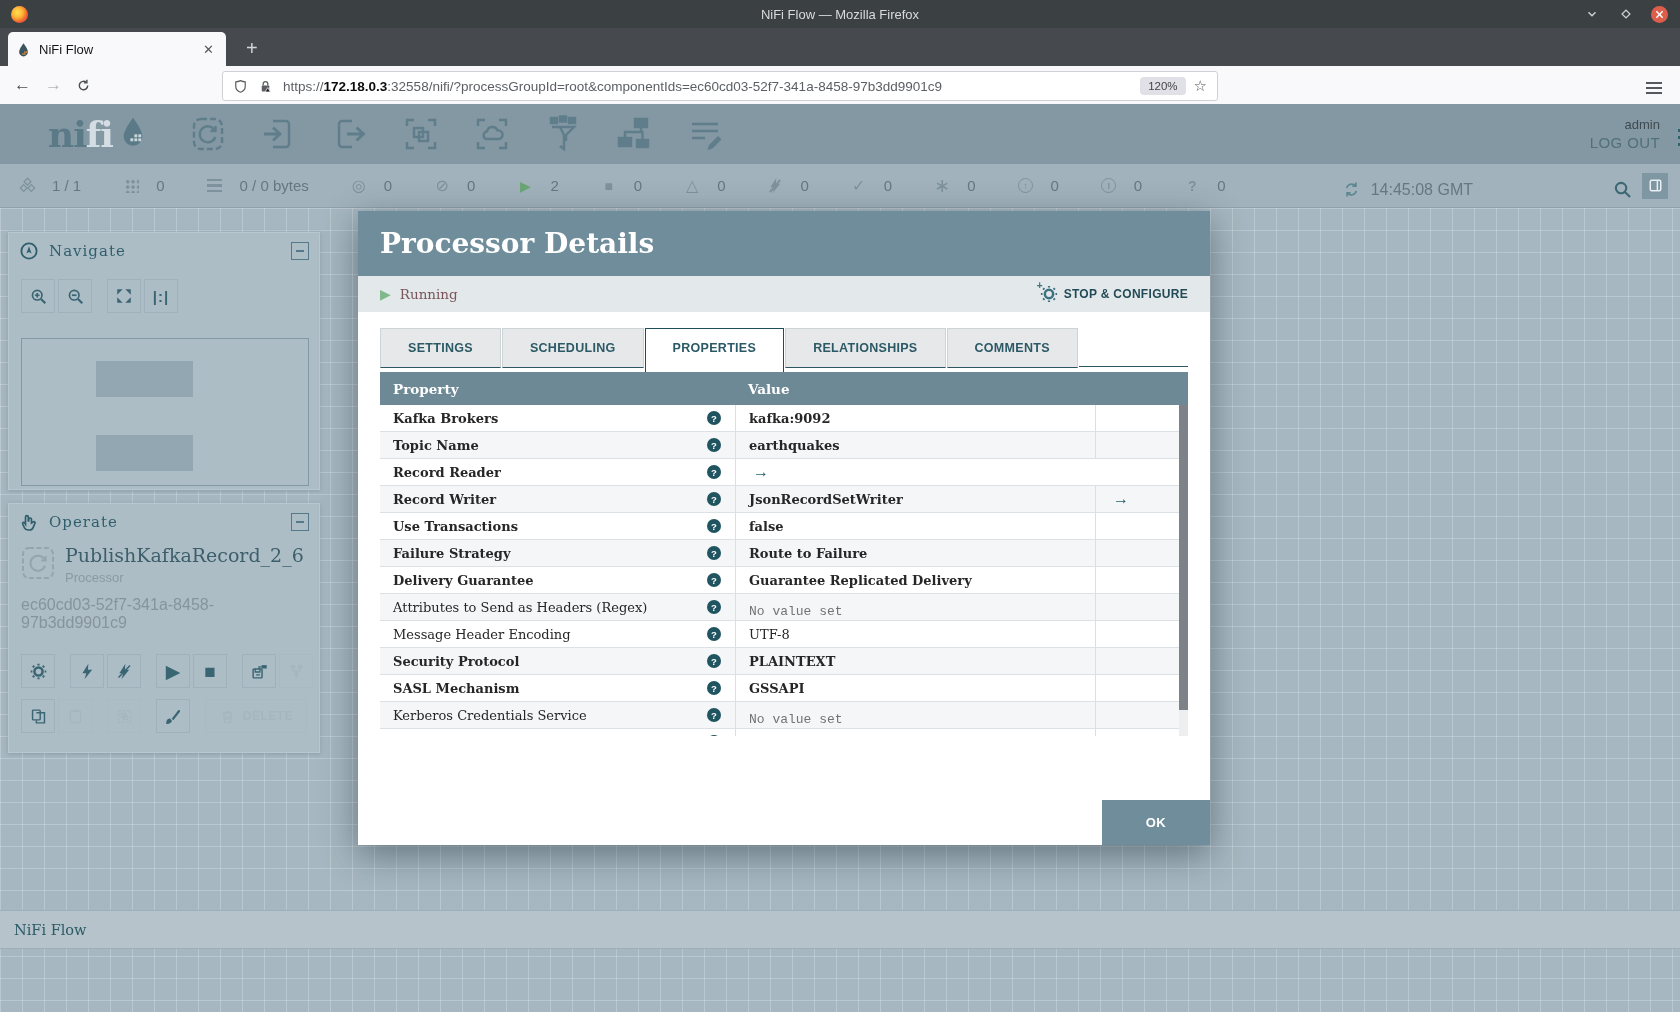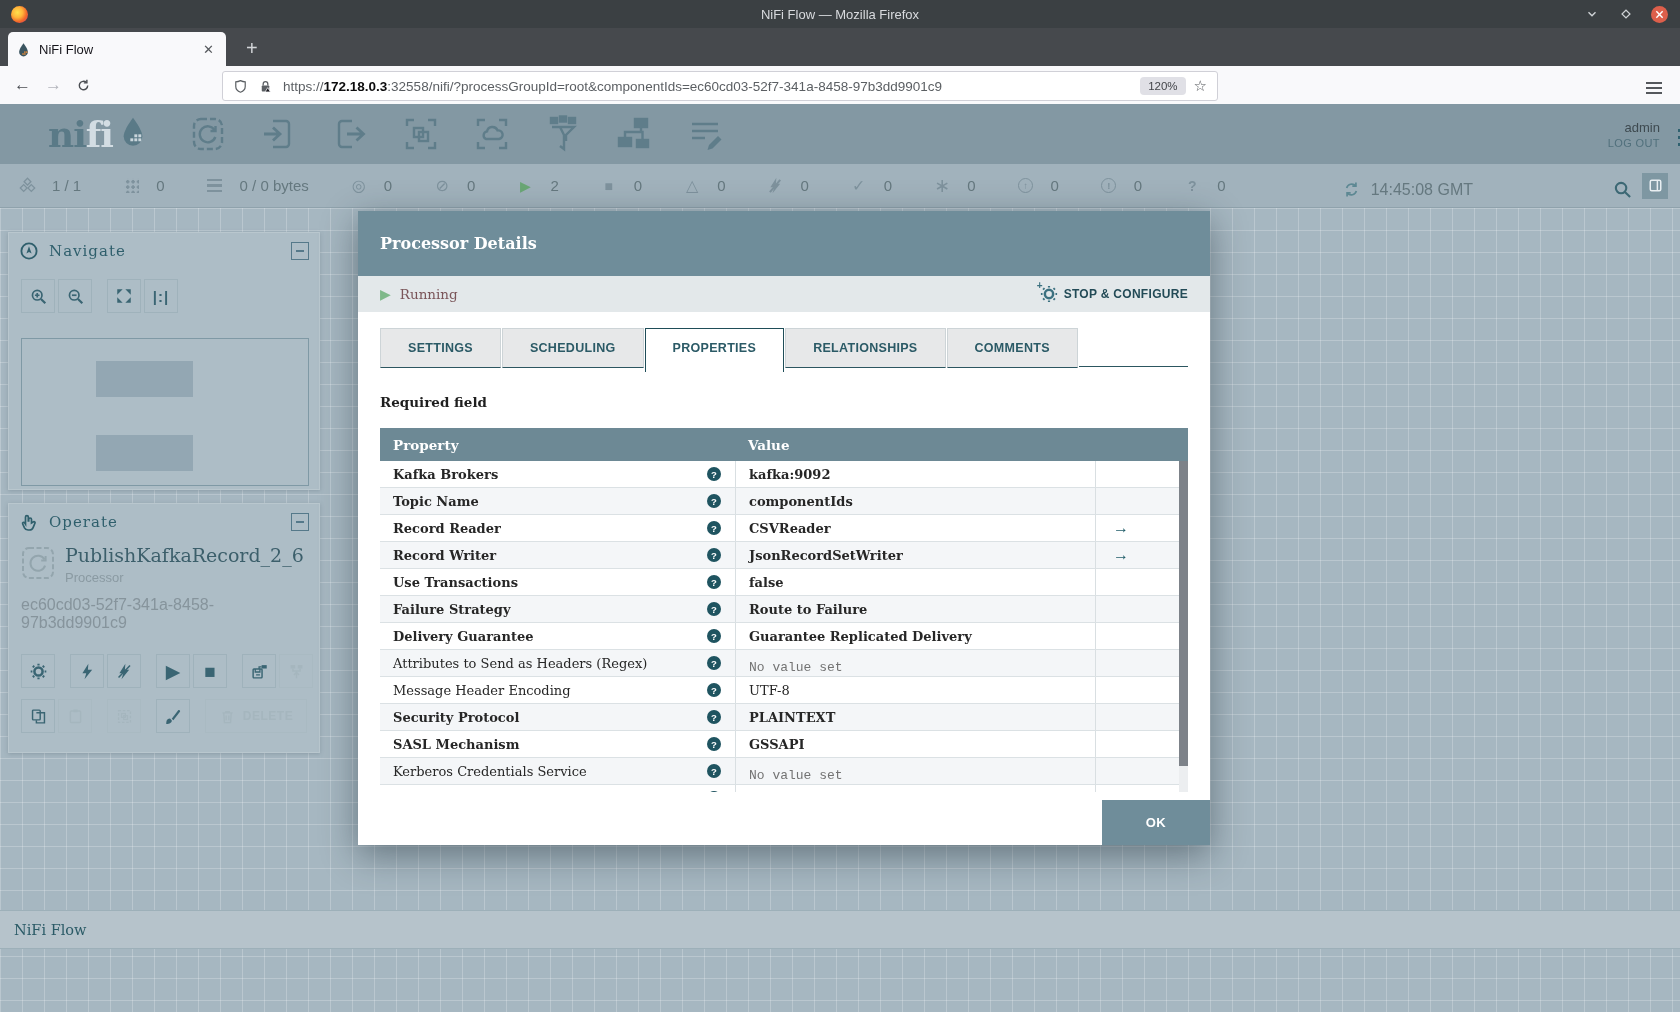--- a/index.html
+++ b/index.html
@@ -44,21 +44,21 @@
   .nifi-header{position:absolute;left:0;top:104px;width:1680px;height:60px;background:#8398a3;
                display:flex;align-items:center;padding-left:36px;}
   .nifi-logo{display:flex;align-items:baseline;margin-left:12px;font-family:"DejaVu Serif",serif;
              font-weight:bold;font-size:36px;letter-spacing:-1px;}
   .nifi-logo .ni{color:#5a7a87;}
   .nifi-logo .fi{color:#d3dde3;}
   .tools{display:flex;gap:29px;margin-left:38px;color:#5f7d8a;}
   .htool{width:42px;height:42px;display:flex;align-items:center;justify-content:center;}
   .userblock{margin-left:auto;text-align:right;margin-right:14px;}
   .uname{font-size:13px;color:#3e4a50;}
-  .ulogout{font-size:11px;color:#51707c;letter-spacing:.4px;margin-top:2px;margin-left:32px;}
+  .ulogout{font-size:15px;color:#51707c;letter-spacing:.4px;margin-top:2px;margin-left:32px;}
   .nifimenu{color:#2f616f;margin-right:16px;margin-left:4px;}
   .burger.big{width:22px;height:3px;box-shadow:0 -7px 0 currentColor,0 7px 0 currentColor;}
 
   
   .statusbar{position:absolute;left:0;top:164px;width:1680px;height:44px;background:#a1b2bc;
              border-bottom:1px solid #8fa2ac;display:flex;align-items:center;padding-left:18px;box-sizing:border-box;}
   .sitem{display:flex;align-items:center;gap:16px;margin-right:41px;}
   .si{color:#7e929d;font-size:16px;width:18px;height:18px;display:flex;align-items:center;justify-content:center;position:relative;}
   .si.running{color:#6aa775;}
   .sv{color:#65787f;font-size:15px;}
@@ -103,21 +103,21 @@
   .mrect{position:absolute;left:74px;width:97px;height:36px;background:#93a7b3;}
   .op-name{position:absolute;left:56px;top:40px;font-family:"DejaVu Serif",serif;font-size:19px;color:#3c5f6b;}
   .op-type{position:absolute;left:56px;top:66px;font-size:13px;color:#8a9aa2;}
   .op-id{position:absolute;left:12px;top:92px;font-size:16px;color:#86949c;}
   .op-icon{position:absolute;left:12px;top:42px;color:#93a5ad;}
 
   
   .dialog{position:absolute;left:358px;top:211px;width:852px;height:634px;background:#fff;z-index:10;
           box-shadow:0 10px 34px rgba(20,35,45,.45);}
   .dhead{height:65px;background:#6f8d9a;display:flex;align-items:center;}
-  .dtitle{color:#fff;font-family:"DejaVu Serif",serif;font-weight:bold;font-size:16px;margin-left:22px;}
+  .dtitle{color:#fff;font-family:"DejaVu Serif",serif;font-weight:bold;font-size:28px;margin-left:22px;}
   .dstatus{height:36px;background:#e3e8ea;display:flex;align-items:center;padding:0 22px;}
   .runplay{color:#7fb98a;font-size:14px;margin-right:9px;}
   .runtext{color:#7a5559;font-size:13.5px;font-family:"DejaVu Serif",serif;}
   .daction{margin-left:auto;display:flex;align-items:center;gap:6px;color:#234b57;}
   .daction .lbl{font-size:12px;font-weight:bold;letter-spacing:.3px;}
   .gearplus{position:relative;color:#3c7180;width:18px;height:18px;}
   .gearplus .plus{position:absolute;left:-3px;top:-5px;font-size:10px;font-weight:bold;}
 
   .dbody{padding:16px 22px 0 22px;}
   .tabsbar{display:flex;align-items:flex-start;margin-top:0;}
@@ -593,21 +593,20 @@
   </div>
   <div class="dbody">
     <div class="tabsbar" id="dlg-tabs">
         <div class="dtab">SETTINGS</div>
         <div class="dtab">SCHEDULING</div>
         <div class="dtab active">PROPERTIES</div>
         <div class="dtab">RELATIONSHIPS</div>
         <div class="dtab">COMMENTS</div>
         <div class="tabfill"></div>
       </div>
-    <div class="reqnote">Required field</div>
     <div class="ptable">
       <div class="pthead">
         <span class="h1">Property</span>
         <span class="h2">Value</span>
       </div>
       <div class="ptbody" id="prop-rows">
           <div class="prow">
             <div class="pcell pname">
               <span class="nm req">Kafka Brokers</span>
               <span class="help">?</span>
@@ -616,31 +615,28 @@
               <span class="val req">kafka:9092</span>
             </div>
             <div class="pcell pgoto"></div>
           </div>
           <div class="prow alt">
             <div class="pcell pname">
               <span class="nm req">Topic Name</span>
               <span class="help">?</span>
             </div>
             <div class="pcell pval">
-              <span class="val req">componentIds</span>
+              <span class="val req">earthquakes</span>
             </div>
             <div class="pcell pgoto"></div>
           </div>
           <div class="prow">
             <div class="pcell pname">
               <span class="nm req">Record Reader</span>
               <span class="help">?</span>
-            </div>
-            <div class="pcell pval">
-              <span class="val req">CSVReader</span>
             </div>
             <div class="pcell pgoto">
               <span class="goto">→</span>
             </div>
           </div>
           <div class="prow alt">
             <div class="pcell pname">
               <span class="nm req">Record Writer</span>
               <span class="help">?</span>
             </div>

